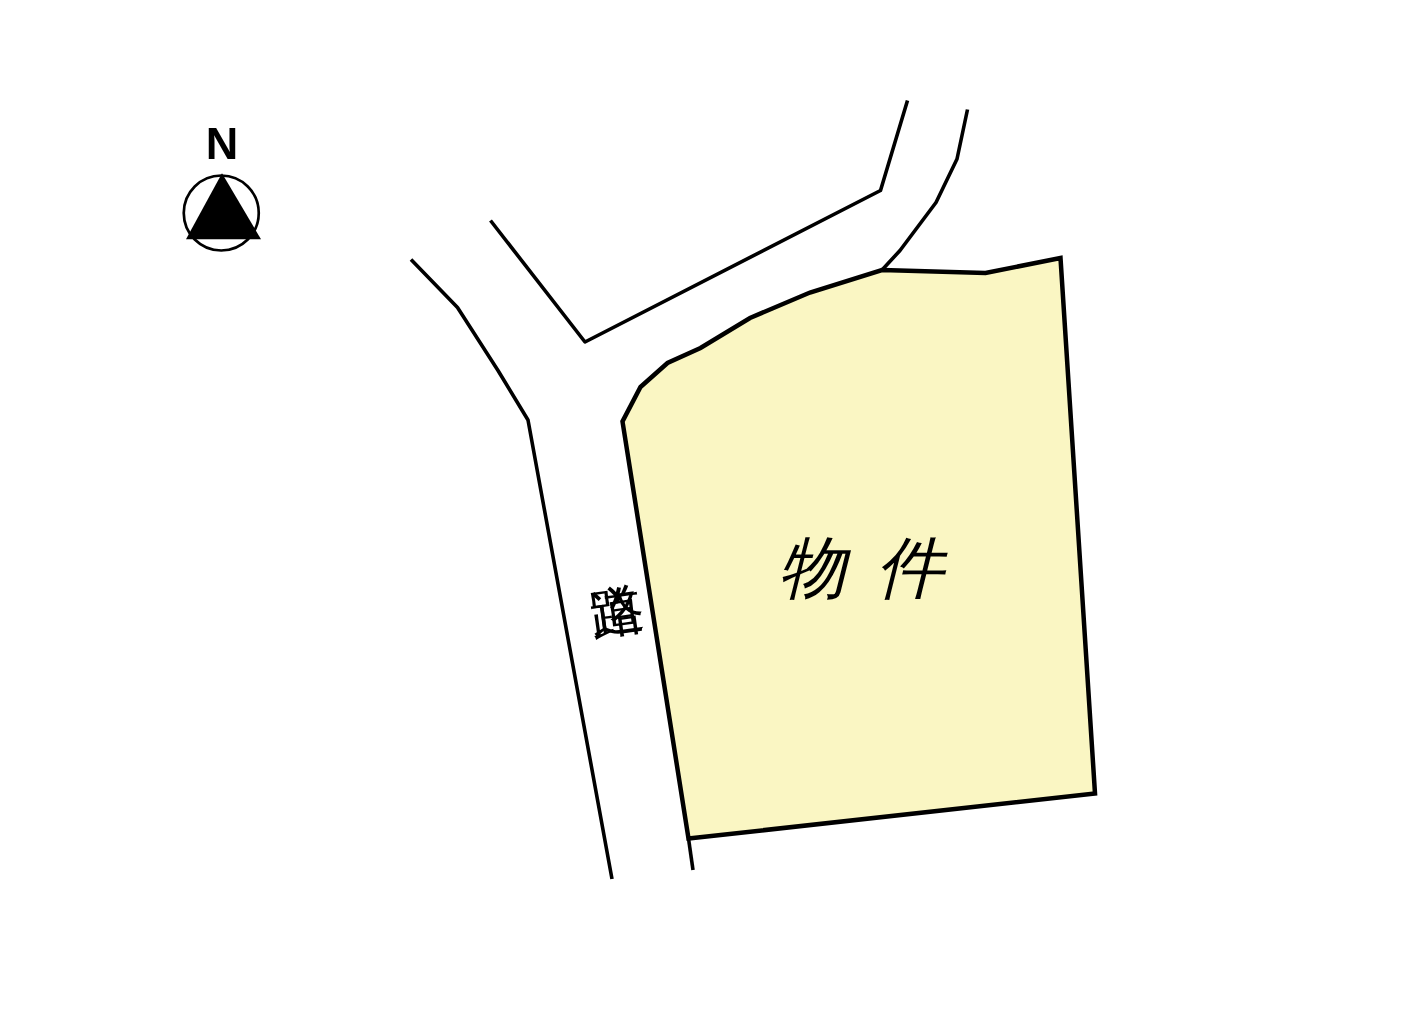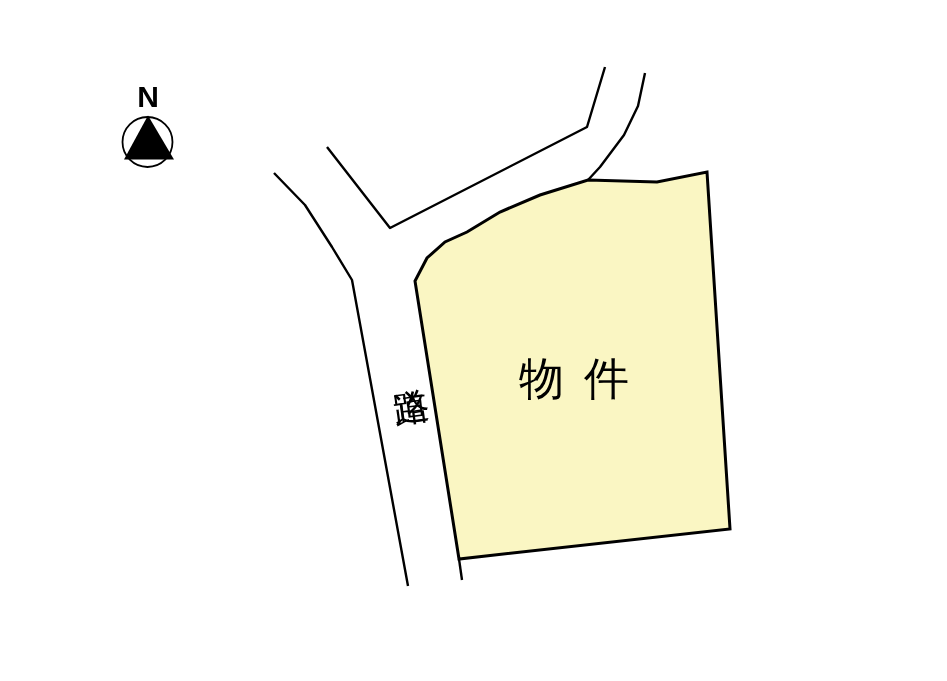--- a/index.html
+++ b/index.html
@@ -7,21 +7,21 @@
   body { font-family:"Liberation Sans","DejaVu Sans",sans-serif; }
   #canvas { position:relative; width:947px; height:681px; background:var(--background,#ffffff); overflow:hidden; }
   #map-svg { position:absolute; left:0; top:0; display:block; }
   .road-line { fill:none; stroke:var(--line-color,#000000); stroke-width:2.4px; stroke-linejoin:round; stroke-linecap:butt; }
   .parcel { fill:var(--property-fill,#faf6c3); stroke:var(--line-color,#000000); stroke-width:3px; stroke-linejoin:miter; }
   .compass-circle { fill:var(--background,#ffffff); stroke:var(--line-color,#000000); stroke-width:1.8px; }
   .compass-needle { fill:var(--line-color,#000000); }
   .map-label { position:absolute; color:var(--text-color,#000000); }
   #north-label { left:133px; top:82px; width:30px; text-align:center; font-size:30px; font-weight:bold; line-height:1; }
   #road-label { left:387px; top:361px; font-size:36px; line-height:1; writing-mode:vertical-rl; text-orientation:upright; letter-spacing:2px; transform:rotate(-8deg); transform-origin:center center; }
-  #property-label { left:519px; top:352px; font-size:45px; line-height:1.2; letter-spacing:20px; white-space:nowrap; }
+  #property-label { left:519px; top:352px; font-size:45px; line-height:1.2; letter-spacing:20px; white-space:nowrap;font-style:italic; }
 </style>
 </head>
 <body>
 
 <div id="canvas">
   <svg id="map-svg" width="947" height="681" viewBox="0 0 947 681">
 
     <polygon class="parcel" points="588,180 657,182 707,172 730,529 459,559 415,281 427,258 445,242 467,232 500,212 540,195"></polygon>
 
     <polyline class="road-line" points="274,173 305,205 332,247 352,280 408,586"></polyline>

